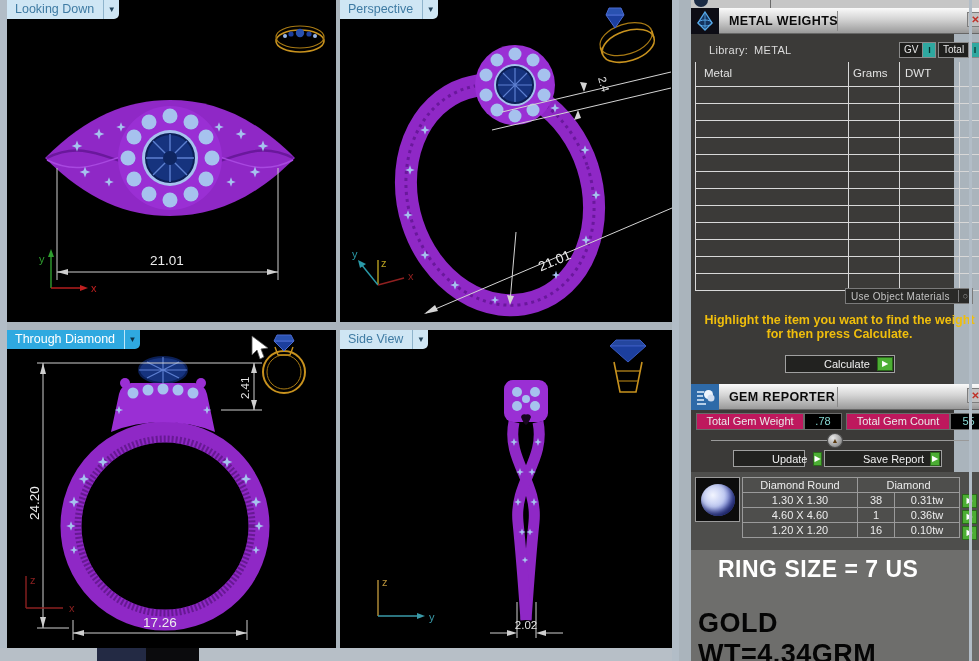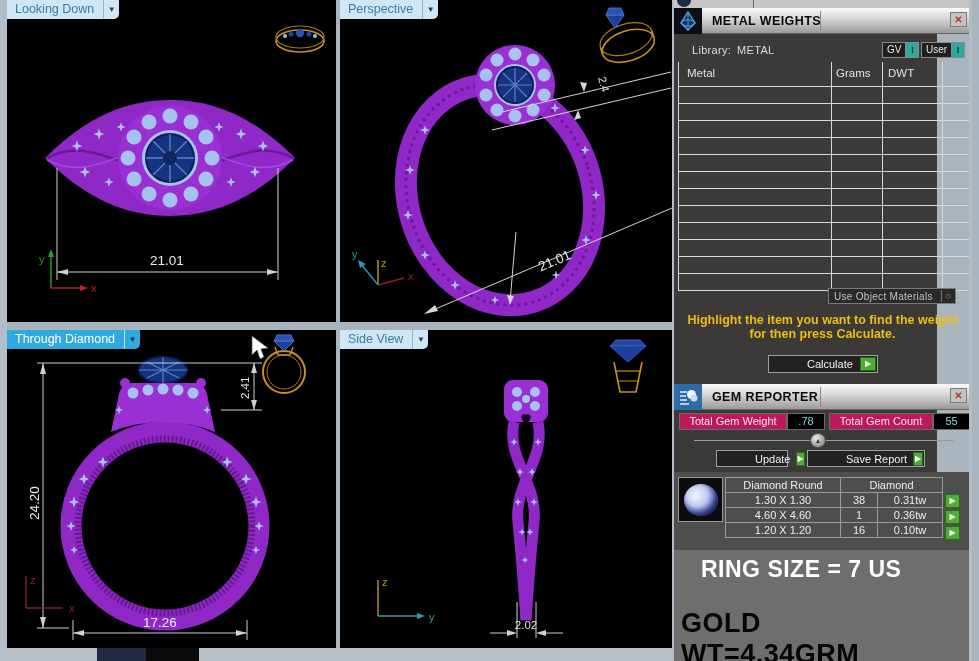--- a/index.html
+++ b/index.html
@@ -27,21 +27,21 @@
 
   
   #bottom-bar { position:absolute; left:0; top:648px; width:672px; height:13px; background:#b7bfc7; }
   #bottom-bar .bb1 { position:absolute; left:97px;  top:0; width:49px; height:13px; background:#232a44; }
   #bottom-bar .bb2 { position:absolute; left:146px; top:0; width:53px; height:13px; background:#0b0b0d; }
   #edge-left { position:absolute; left:0; top:0; width:7px; height:648px; background:#b2bdc7; }
 
   
   #panel { position:absolute; left:672px; top:0; width:307px; height:661px; }
   #panel .strip { position:absolute; left:0; top:0; width:7px; height:661px; background:#b2bdc7; }
-  #panel .body { position:absolute; left:2px; top:0; width:263px; height:661px; background:#3b3a38; }
+  #panel .body { position:absolute; left:19px; top:0; width:263px; height:661px; background:#3b3a38; }
   #panel .edge-r { position:absolute; left:297px; top:0; width:3px; height:661px; background:#b2bdc7; }
 
   .p-topbar { position:absolute; left:0; top:0; width:297px; height:8px; background:#c6c6c6; }
   .p-topbar .tb-div { position:absolute; left:79px; top:0; width:1px; height:8px; background:#6a6a6a; }
   .p-topbar .tb-icon { position:absolute; left:3px; top:0; width:14px; height:7px;
                        background:#1a2a44; border-radius:0 0 7px 7px; }
 
   .p-header { position:absolute; left:0; width:297px; height:26px; display:flex; }
   .ph-icon { width:28px; height:26px; flex:0 0 28px; display:flex; align-items:center; justify-content:center; }
   .ph-bar { flex:1; position:relative; background:linear-gradient(#fafafa,#d4d4d4 45%,#9a9a9a);
@@ -478,21 +478,21 @@
       </div>
 
       <div class="mw-lib">
         <span>Library:</span><b>METAL</b>
       </div>
       <span class="chip" id="chip-gv">
         <span class="chip-label">GV</span>
         <span class="chip-ind">I</span>
       </span>
       <span class="chip" id="chip-user">
-        <span class="chip-label">User</span>
+        <span class="chip-label">Total</span>
         <span class="chip-ind">I</span>
       </span>
 
       <div class="mw-table">
         <div class="mw-thead">
           <span class="mw-th-metal">Metal</span>
           <span class="mw-th-grams">Grams</span>
           <span class="mw-th-dwt">DWT</span>
         </div>
         <div class="mw-grid"></div>

